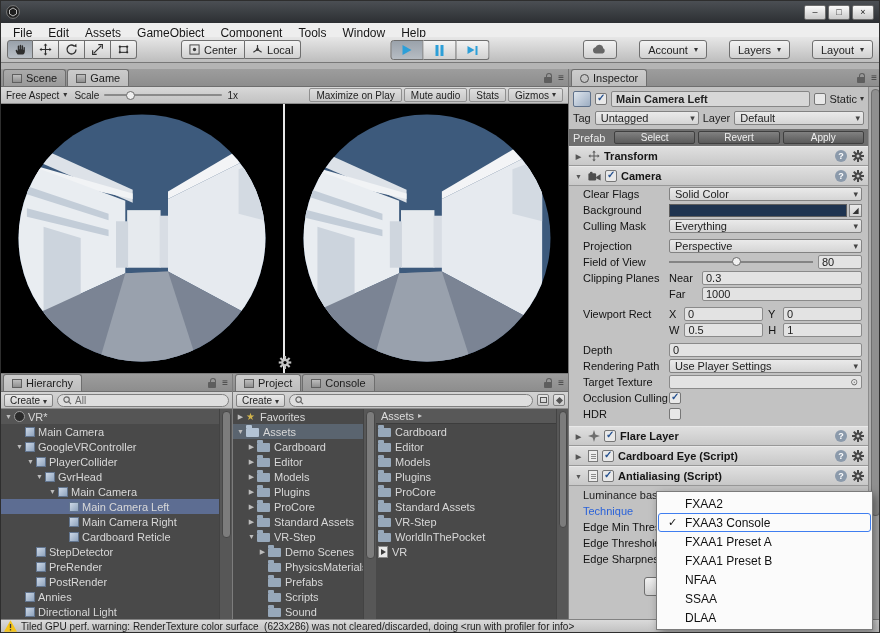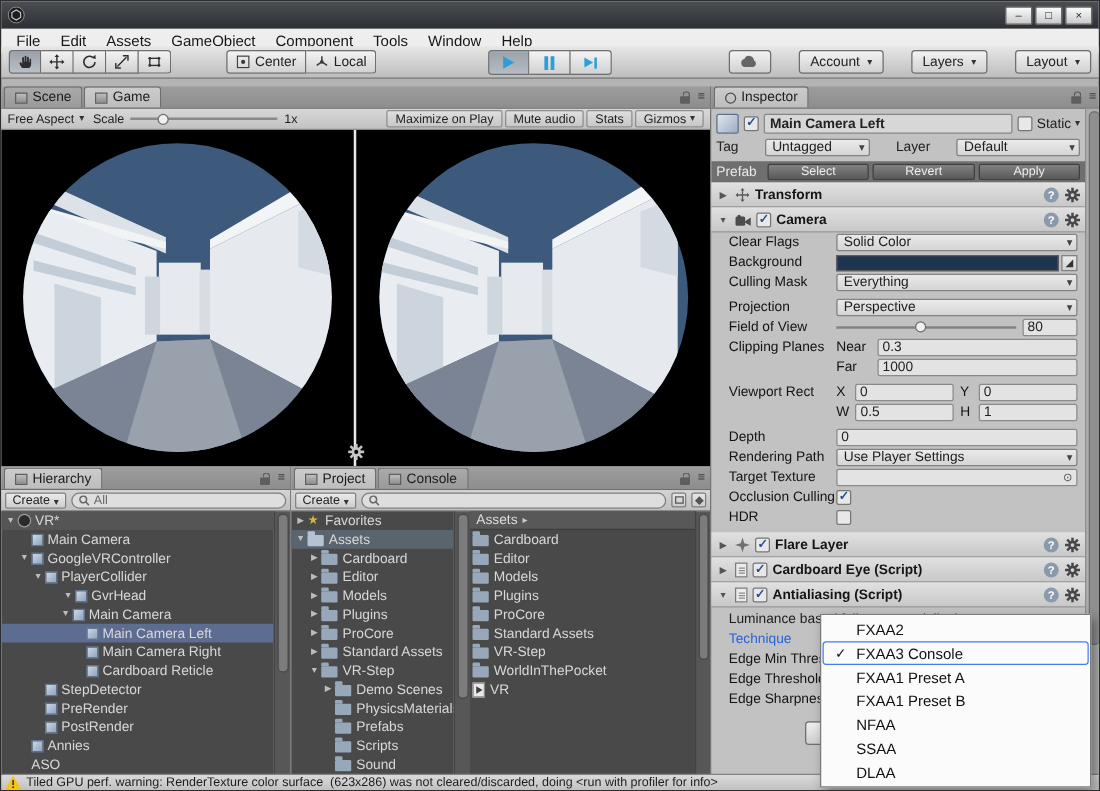--- a/index.html
+++ b/index.html
@@ -77,21 +77,21 @@
 .mini-sq .diamond{width:5px;height:5px;background:#555;transform:rotate(45deg)}
 .mini-sq .dotbox{width:7px;height:6px;border:1px solid #555}
 .dtree{background:#494949;overflow:hidden}
 .trow{display:flex;align-items:center;height:15px;font-size:11px;color:#d8d8d8;white-space:nowrap;overflow:hidden;padding-right:2px}
 .trow.selected{background:#5d6d92}
 .trow.pselected{background:#5a646f}
 .trow.root{background:#555555}
 .fold{flex:0 0 11px;font-size:7px;color:#bdbdbd;text-align:center;line-height:1}
 .fold.open::before{content:"▼"}
 .fold.closed::before{content:"▶"}
-.l0{padding-left:2px}.l1{padding-left:13px}.l2{padding-left:24px}.l3{padding-left:48px}.l4{padding-left:46px}.l5{padding-left:57px}
+.l0{padding-left:2px}.l1{padding-left:13px}.l2{padding-left:24px}.l3{padding-left:33px}.l4{padding-left:46px}.l5{padding-left:57px}
 .obj-icon{width:10px;height:10px;flex:0 0 10px;margin-right:3px;background:linear-gradient(135deg,#cdd8e6,#8ea3bd);border:1px solid #62758f}
 .uicon{width:11px;height:11px;border-radius:50%;background:#2b2b2b;border:1px solid #9c9c9c;flex:0 0 11px;margin-right:3px}
 .folder{width:13px;height:9px;background:#97a8ba;border-radius:1px;position:relative;flex:0 0 13px;margin-right:4px;margin-top:2px}
 .folder::before{content:"";position:absolute;top:-3px;left:0;width:6px;height:3px;background:#97a8ba;border-radius:1px 1px 0 0}
 .folder.openf{background:#b3c3d4}.folder.openf::before{background:#b3c3d4}
 .star-ic{color:#d2b44c;font-size:10px;flex:0 0 12px;margin-right:2px;line-height:1}
 .scene-ic{width:10px;height:12px;background:#e9e9e9;border:1px solid #8a8a8a;position:relative;flex:0 0 10px;margin-right:4px}
 .scene-ic::after{content:"";position:absolute;left:2px;top:2.5px;width:0;height:0;border-left:5px solid #3c3c3c;border-top:3px solid transparent;border-bottom:3px solid transparent}
 .vsb{position:absolute;width:13px;background:#575757;border-left:1px solid #434343}
 .vsb .thumb{position:absolute;left:1.5px;right:1.5px;border-radius:4px;background:#7c7c7c;border:1px solid #474747}
@@ -113,25 +113,25 @@
 .insp-panel{position:absolute;left:567px;top:0;width:313px;height:552px;background:#c2c2c2;border-left:1px solid #767676}
 .insp-body{position:absolute;left:0;top:18px;right:13px;bottom:0;overflow:hidden}
 .insp-sb{top:18px;right:0;bottom:0;background:#aeaeae;border-left:1px solid #8c8c8c}
 .insp-sb .thumb{background:#8f8f8f;border:1px solid #6f6f6f}
 .ihead{padding:4px 4px 2px;display:flex;align-items:center;gap:4px}
 .go-icon{width:18px;height:16px;flex:0 0 18px;background:linear-gradient(135deg,#dfe6ee,#9cadc2);border:1px solid #5f718a;border-radius:2px}
 .cbox{width:12px;height:12px;flex:0 0 12px;background:#e8e8e8;border:1px solid #767676;border-radius:2px;position:relative}
 .cbox.checked::after{content:"✓";position:absolute;left:1px;top:-2px;font-size:10px;color:#24508f;font-weight:bold}
 .namefield{flex:1;height:16px;min-width:0;border:1px solid #868686;background:#d7d7d7;border-radius:2px;display:flex;align-items:center;padding:0 4px;font-weight:bold;font-size:11px;white-space:nowrap;overflow:hidden}
 .static-group{display:flex;align-items:center;gap:3px;font-size:11px}
-.tagrow{display:flex;align-items:center;gap:21px;padding:2px 4px 4px;font-size:11px}
+.tagrow{display:flex;align-items:center;gap:4px;padding:2px 4px 4px;font-size:11px}
 .dd{height:14px;background:linear-gradient(#eaeaea,#d5d5d5);border:1px solid #828282;border-radius:2px;display:flex;align-items:center;padding:0 14px 0 5px;position:relative;font-size:11px;color:#1d1d1d;white-space:nowrap;overflow:hidden}
 .dd::after{content:"▾";position:absolute;right:3px;top:1px;font-size:9px;color:#444}
 .dd.focused{border-color:#3f7ef0;box-shadow:0 0 0 1px #a9c6f2}
-.tagdd{width:84px}
+.tagdd{width:104px}
 .layerdd{flex:1}
 .prefabrow{height:17px;background:#6f6f6f;display:flex;align-items:center;gap:3px;padding:0 4px}
 .prefab-label{color:#e8e8e8;font-size:11px;flex:0 0 38px}
 .prefab-btn{flex:1;height:13px;background:linear-gradient(#818181,#5a5a5a);border:1px solid #3f3f3f;border-radius:2px;color:#eee;font-size:10px;display:flex;align-items:center;justify-content:center}
 .comp-header{height:20px;background:linear-gradient(#dfdfdf,#c8c8c8);border-top:1px solid #e9e9e9;border-bottom:1px solid #989898;display:flex;align-items:center;padding:0 4px;gap:4px;font-weight:bold;font-size:11px;color:#151515}
 .comp-right{margin-left:auto;display:flex;gap:5px;align-items:center}
 .book{width:12px;height:12px;border-radius:6px;background:#8b9aab;color:#fff;font-size:9px;font-weight:bold;display:flex;align-items:center;justify-content:center}
 .irow{display:flex;align-items:center;height:16px;padding:0 6px 0 14px;font-size:11px}
 .ilabel{flex:0 0 86px;color:#131313;white-space:nowrap;overflow:hidden}
 .ifield{flex:1;display:flex;align-items:center;gap:5px;min-width:0}
@@ -457,20 +457,25 @@
             <span class="obj-icon"></span>
             <span>PostRender</span>
           </div>
         <div class="trow l1">
             <span class="fold"></span>
             <span class="obj-icon"></span>
             <span>Annies</span>
           </div>
         <div class="trow l1">
             <span class="fold"></span>
+            <span class="obj-icon"></span>
+            <span>Directional Light</span>
+          </div>
+        <div class="trow l1">
+            <span class="fold"></span>
             <span>ASO</span>
           </div>
       </div>
       <div class="vsb hier-sb">
           <span class="thumb" style="top:2px;height:60%"></span>
         </div>
     </div>
 
     <div class="proj-panel">
       <div class="panel-tabbar">

